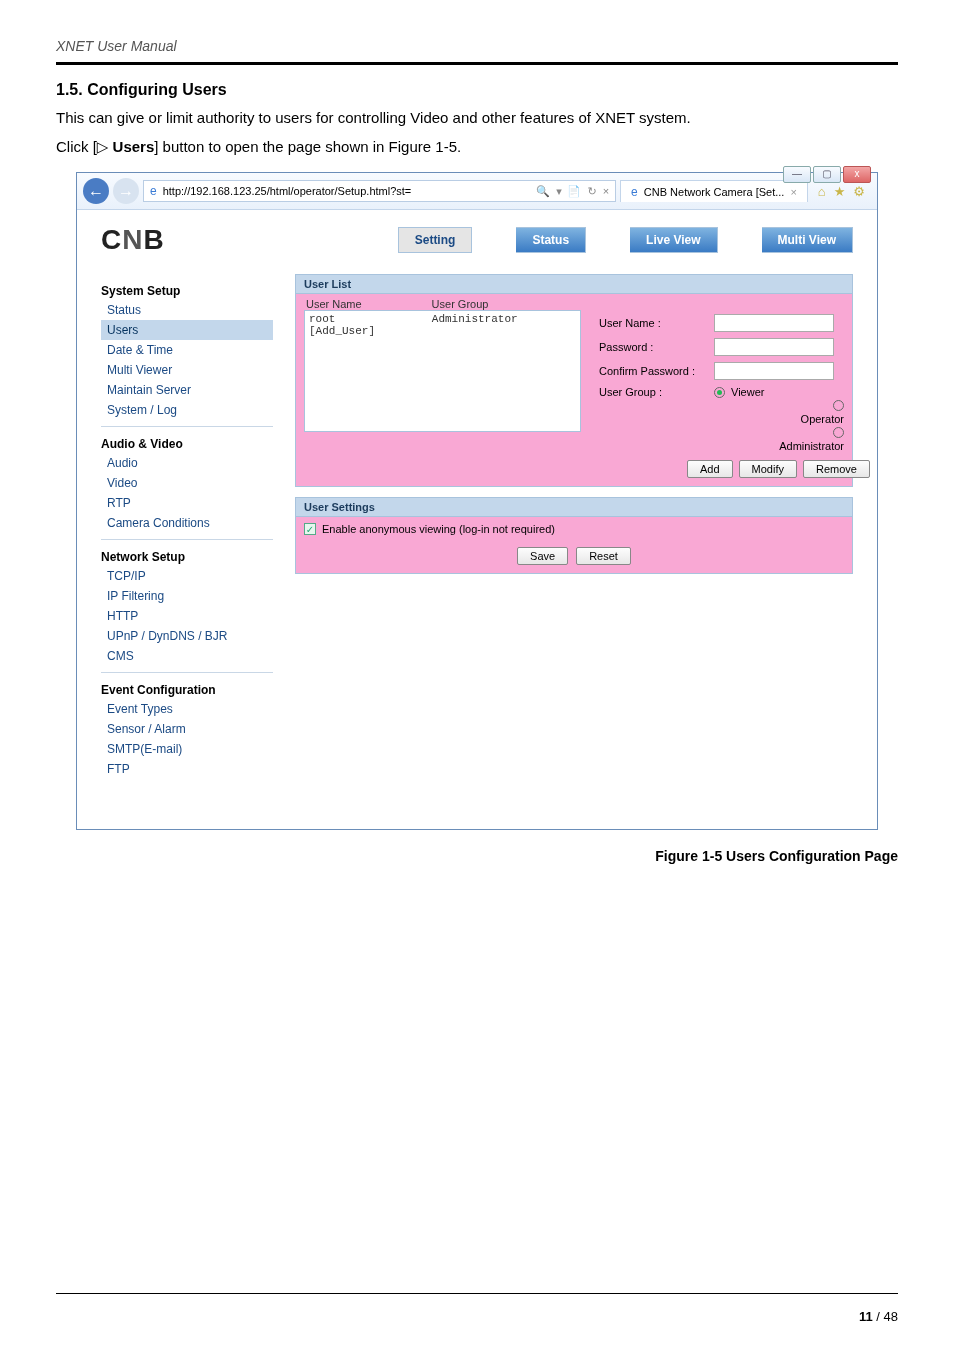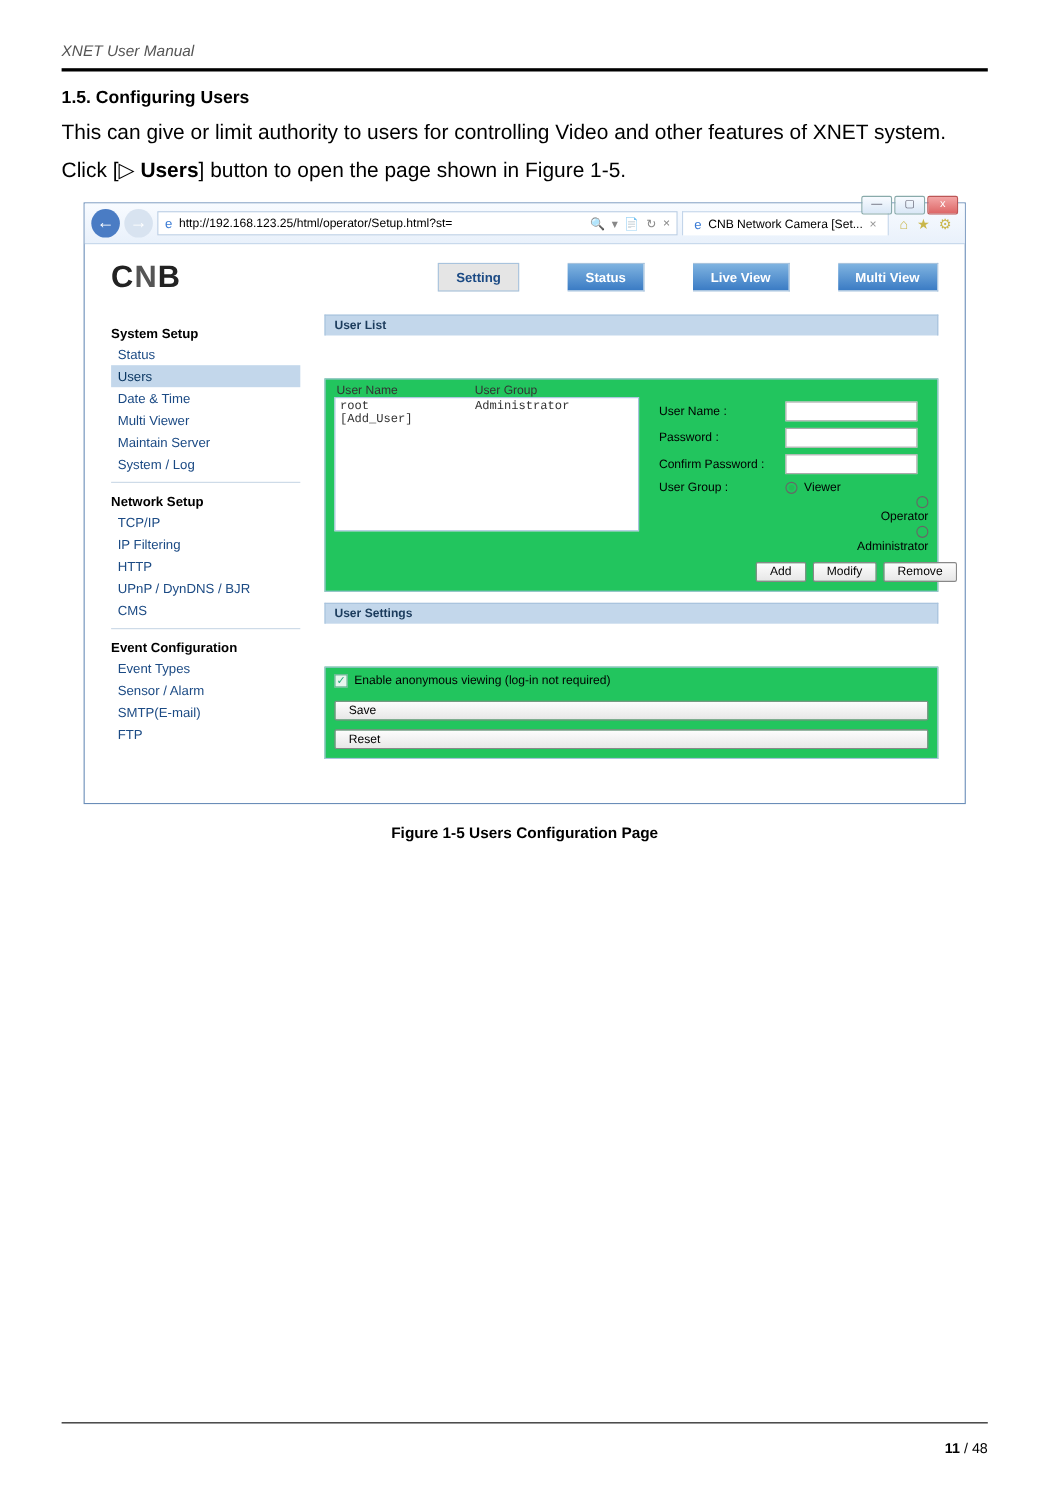--- a/index.html
+++ b/index.html
@@ -30,21 +30,21 @@
     border: 0;
     border-top: 1px solid #000;
     margin-top: 10px;
   }
   .section-heading {
     font-size: 16px;
     font-weight: bold;
     margin-bottom: 8px;
   }
   .body-text {
-    font-size: 19px;
+    font-size: 15px;
     margin-bottom: 6px;
     line-height: 1.5;
   }
   .body-text .tri { font-family: Arial; }
   
   .browser-window {
     border: 1px solid #6a8db8;
     margin: 14px 20px 0 20px;
     background: #fff;
     position: relative;
@@ -170,22 +170,21 @@
     border:1px solid #a8c3dd;
     border-bottom:none;
     padding:3px 8px;
     font-size:11px;
     font-weight:bold;
     color:#1b3b5c;
   }
   .panel-box {
     border:1px solid #a8c3dd;
     padding:4px 8px 8px 8px;
-    background:#22c55e;
-    margin-top:39px;
+    background:#f9a8d4;
   }
   .userlist-area {
     display:flex;
     gap:18px;
   }
   .ul-left { flex:1; }
   .ul-headers {
     display:flex;
     font-size:11px;
     color:#333;
@@ -218,23 +217,23 @@
   .btn-bar { display:flex; gap:6px; margin-left:88px; margin-top:8px;}
   .btn {
     border:1px solid #888;
     background:linear-gradient(#fdfdfd,#e7e7e7);
     padding:2px 12px;
     font-size:11px;
     border-radius:2px;
   }
   .settings-row { display:flex; align-items:center; gap:6px; padding-top:2px;}
   .cbx { width:12px; height:12px; border:1px solid #5a8; background:#e7f6ee; display:inline-flex; align-items:center; justify-content:center; font-size:10px; color:#2a7;}
-  .mid-btns { display:flex; gap:8px; justify-content:center; margin-top:12px;flex-direction:column;}
+  .mid-btns { display:flex; gap:8px; justify-content:center; margin-top:12px;}
   .figure-caption {
-    text-align:center;
+    text-align:right;
     font-weight:bold;
     font-size:14px;
     margin-top:18px;
   }
   .footer {
     position:absolute;
     bottom:26px;
     right:56px;
     font-size:13px;
   }
@@ -305,20 +304,27 @@
           <div class="sb-group">
             <div class="sb-head">System Setup</div>
             <div class="sb-item">Status</div>
             <div class="sb-item active">Users</div>
             <div class="sb-item">Date &amp; Time</div>
             <div class="sb-item">Multi Viewer</div>
             <div class="sb-item">Maintain Server</div>
             <div class="sb-item">System / Log</div>
           </div>
           <div class="sb-group">
+            <div class="sb-head">Audio &amp; Video</div>
+            <div class="sb-item">Audio</div>
+            <div class="sb-item">Video</div>
+            <div class="sb-item">RTP</div>
+            <div class="sb-item">Camera Conditions</div>
+          </div>
+          <div class="sb-group">
             <div class="sb-head">Network Setup</div>
             <div class="sb-item">TCP/IP</div>
             <div class="sb-item">IP Filtering</div>
             <div class="sb-item">HTTP</div>
             <div class="sb-item">UPnP / DynDNS / BJR</div>
             <div class="sb-item">CMS</div>
           </div>
           <div class="sb-group" style="border-bottom:none;">
             <div class="sb-head">Event Configuration</div>
             <div class="sb-item">Event Types</div>

